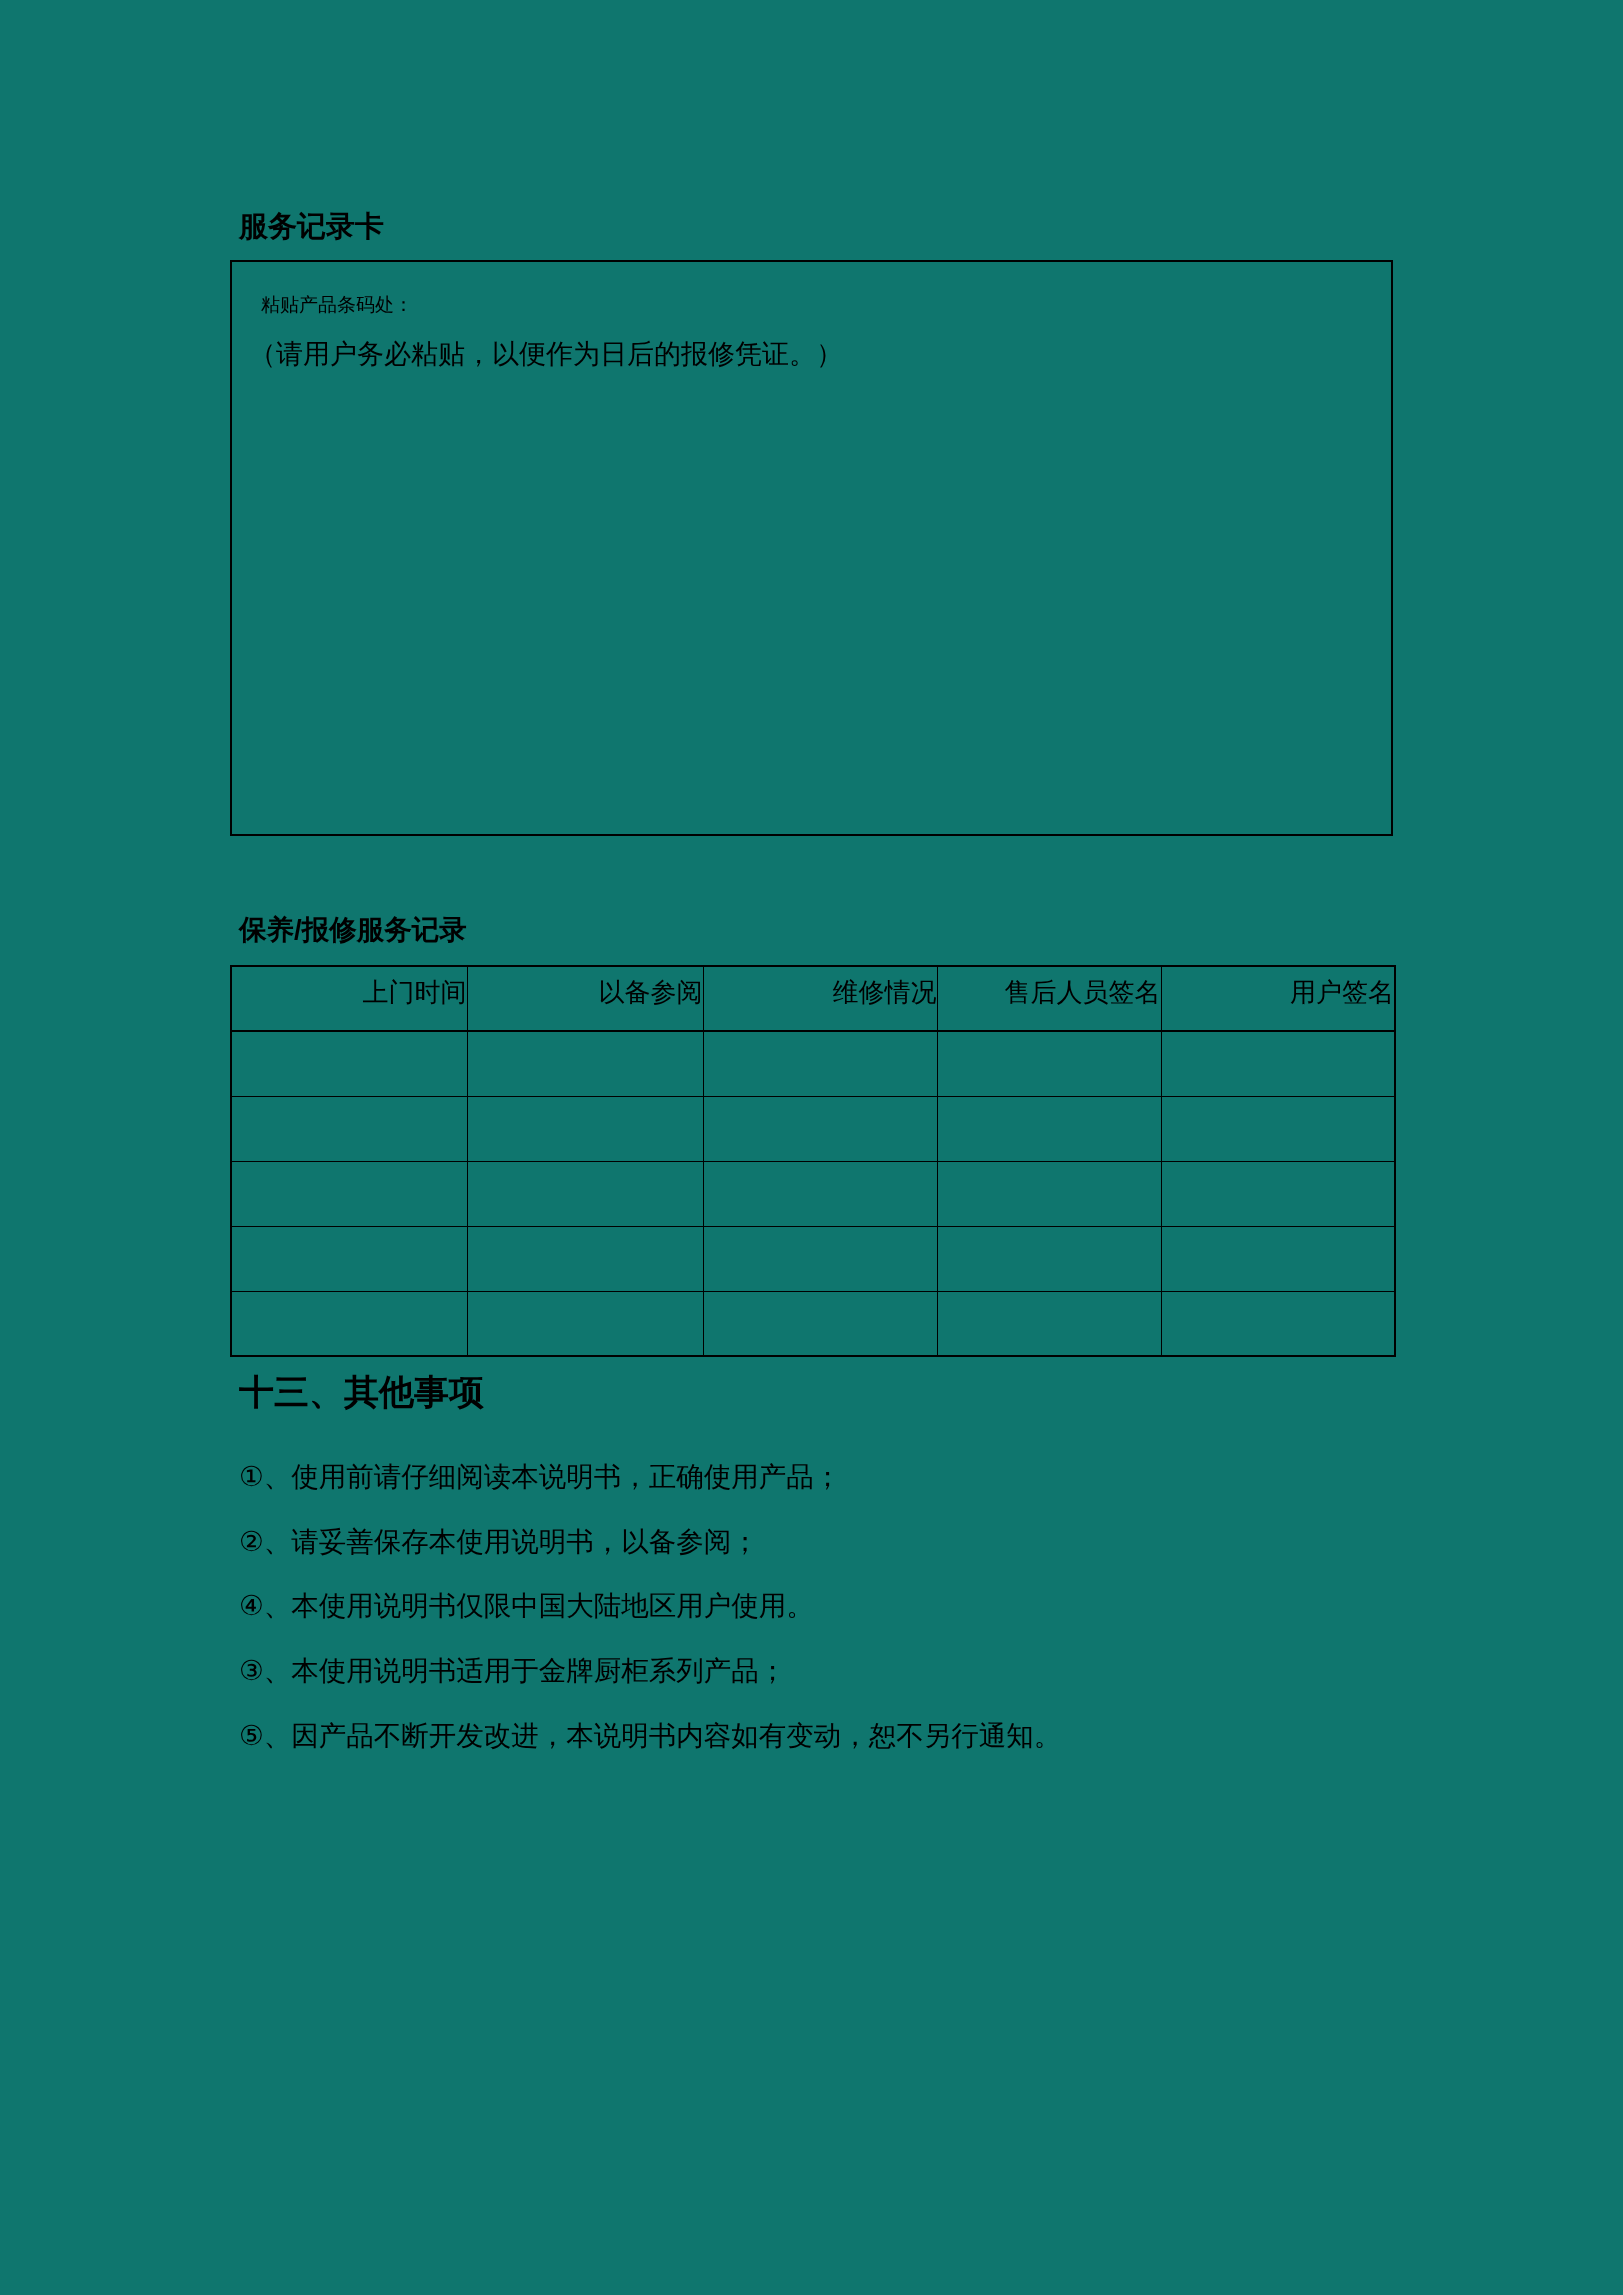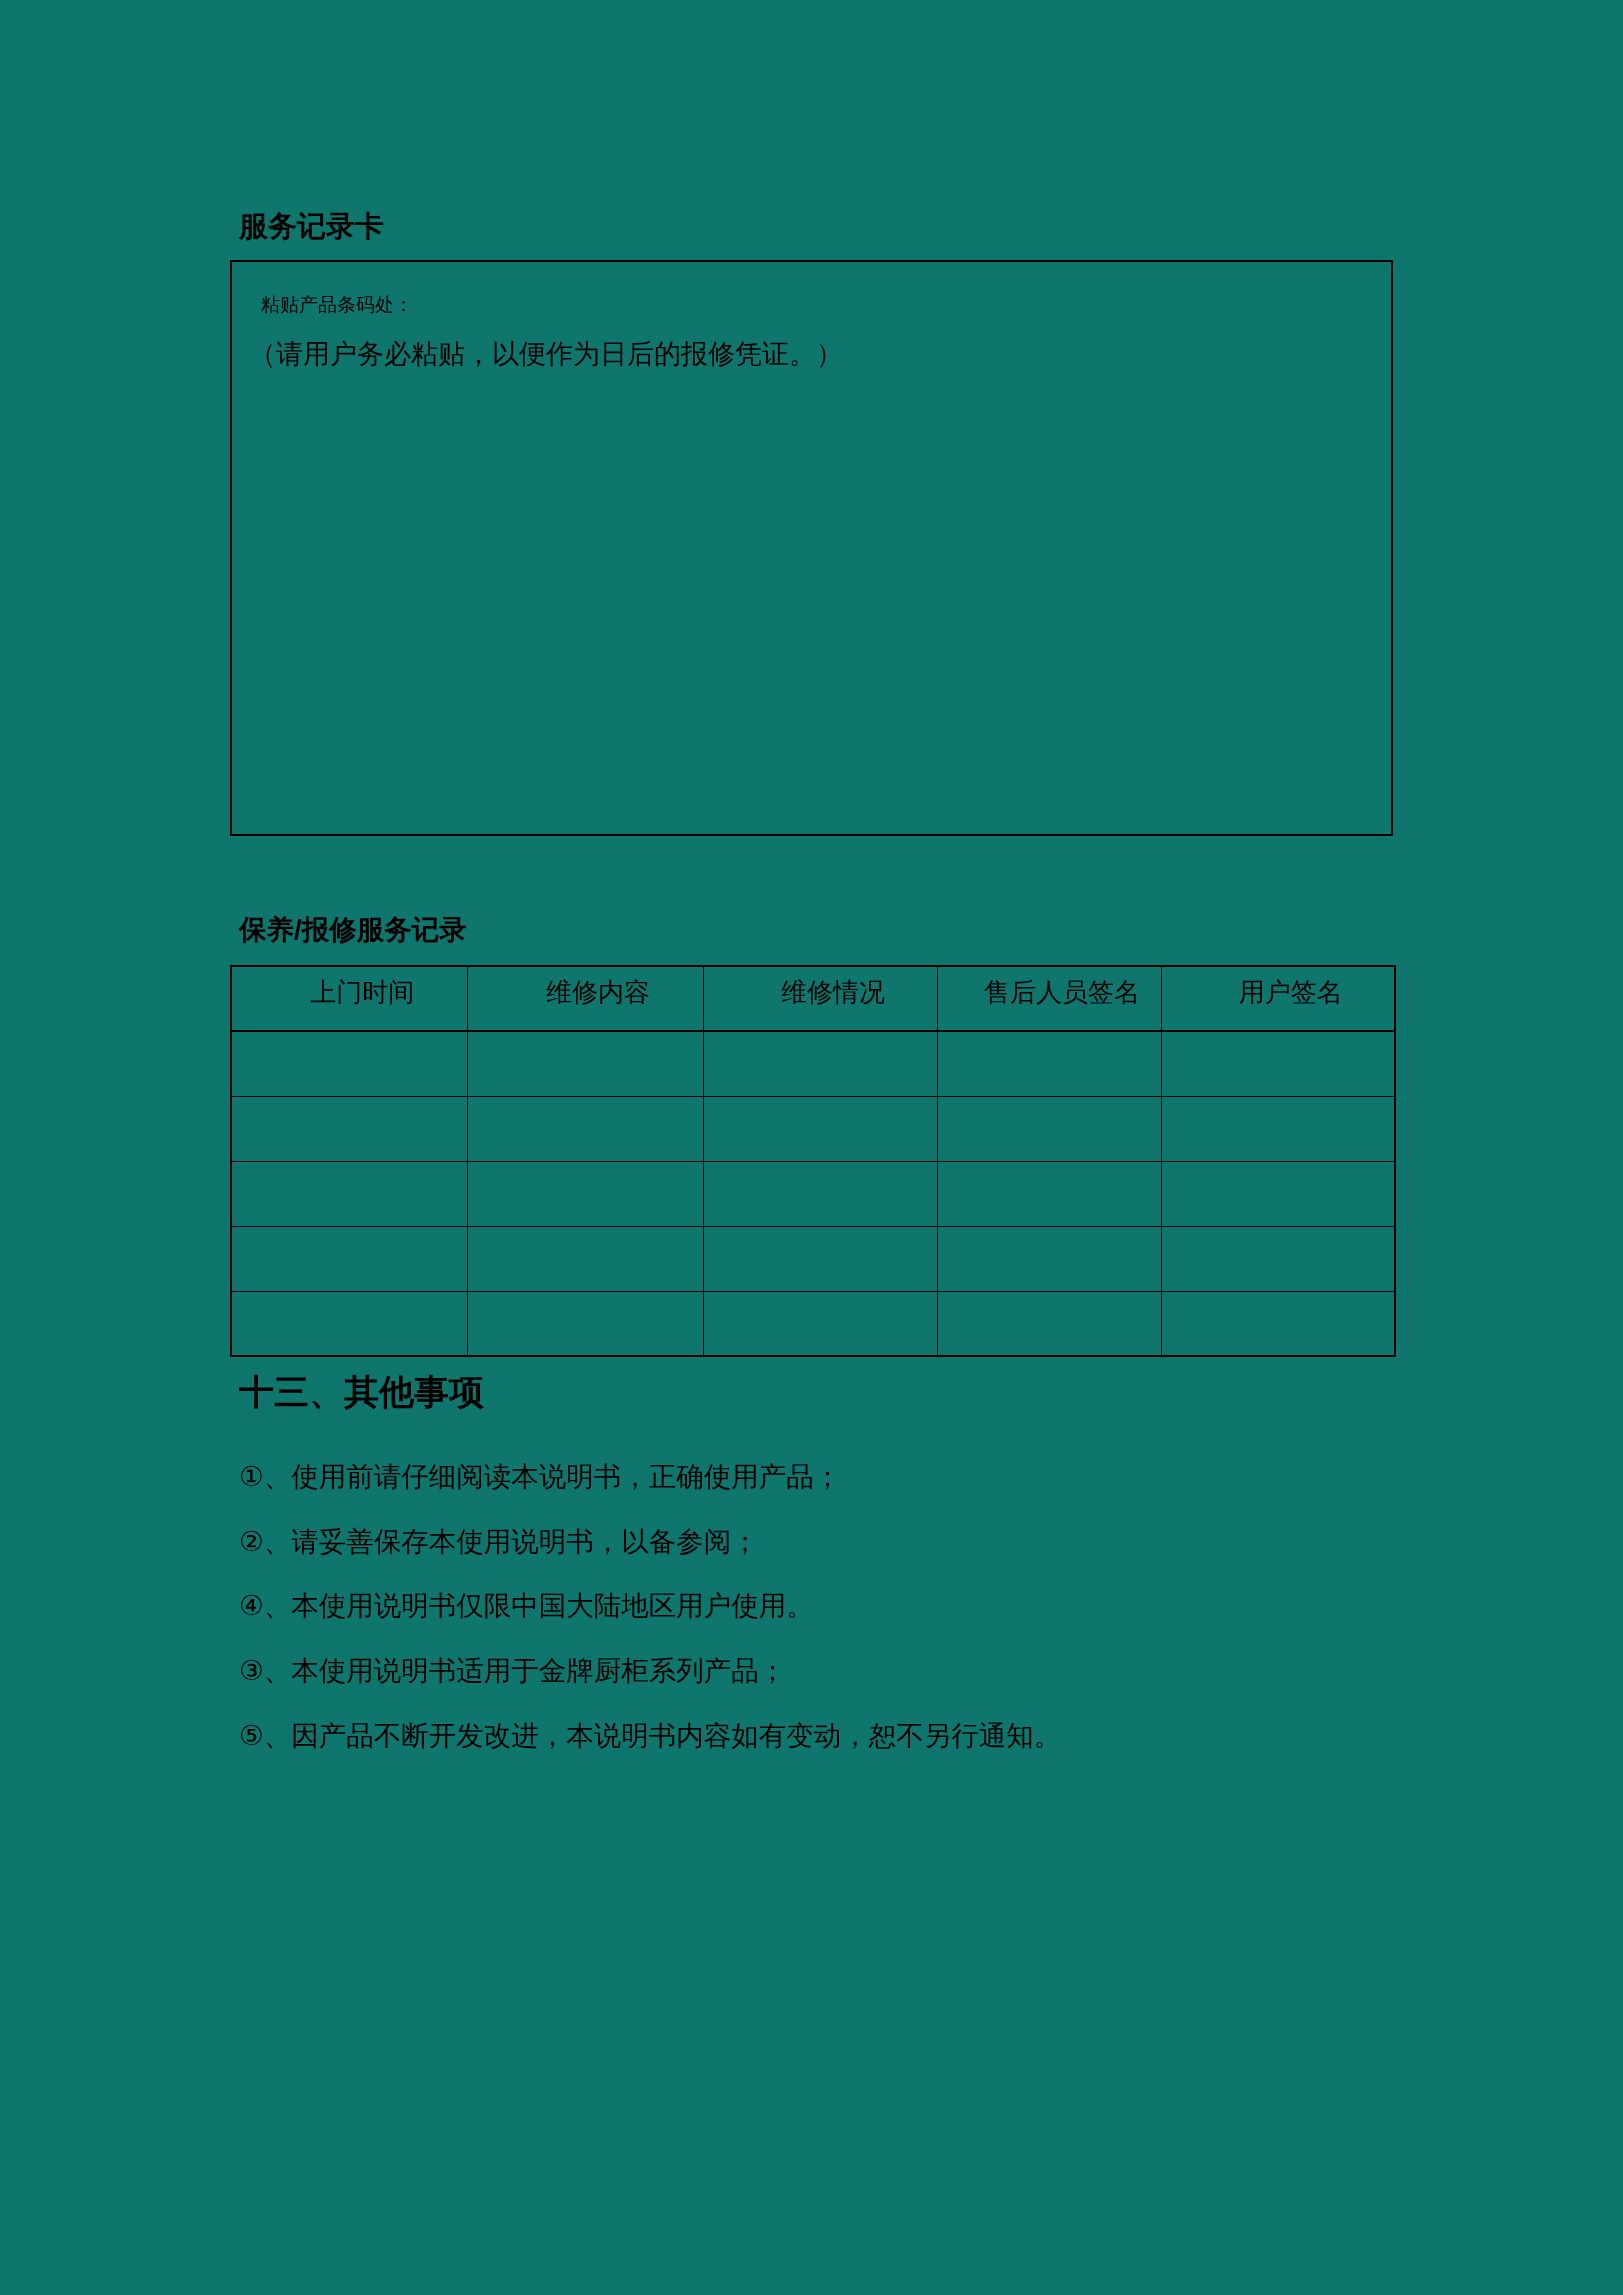--- a/index.html
+++ b/index.html
@@ -67,21 +67,21 @@
     width: 1163px;
     border-collapse: collapse;
     table-layout: fixed;
     border: 2px solid #000000;
   }
   .service-table th,
   .service-table td {
     border: 1.3px solid #000000;
     font-size: 26px;
     font-weight: normal;
-    text-align: center;
+    text-align: right;
     vertical-align: middle;
     padding: 0 0 12px 26px;
     height: 65px;
     box-sizing: border-box;
     white-space: nowrap;
     overflow: hidden;
   }
   .service-table thead th {
     height: 65px;
     border-bottom: 2px solid #000000;
@@ -119,21 +119,21 @@
     <colgroup>
       <col style="width:236px">
       <col style="width:236px">
       <col style="width:234px">
       <col style="width:224px">
       <col style="width:234px">
     </colgroup>
     <thead>
       <tr>
         <th>上门时间</th>
-        <th>维修内容</th>
+        <th>以备参阅</th>
         <th>维修情况</th>
         <th>售后人员签名</th>
         <th>用户签名</th>
       </tr>
     </thead>
     <tbody>
       <tr>
         <td></td>
         <td></td>
         <td></td>

